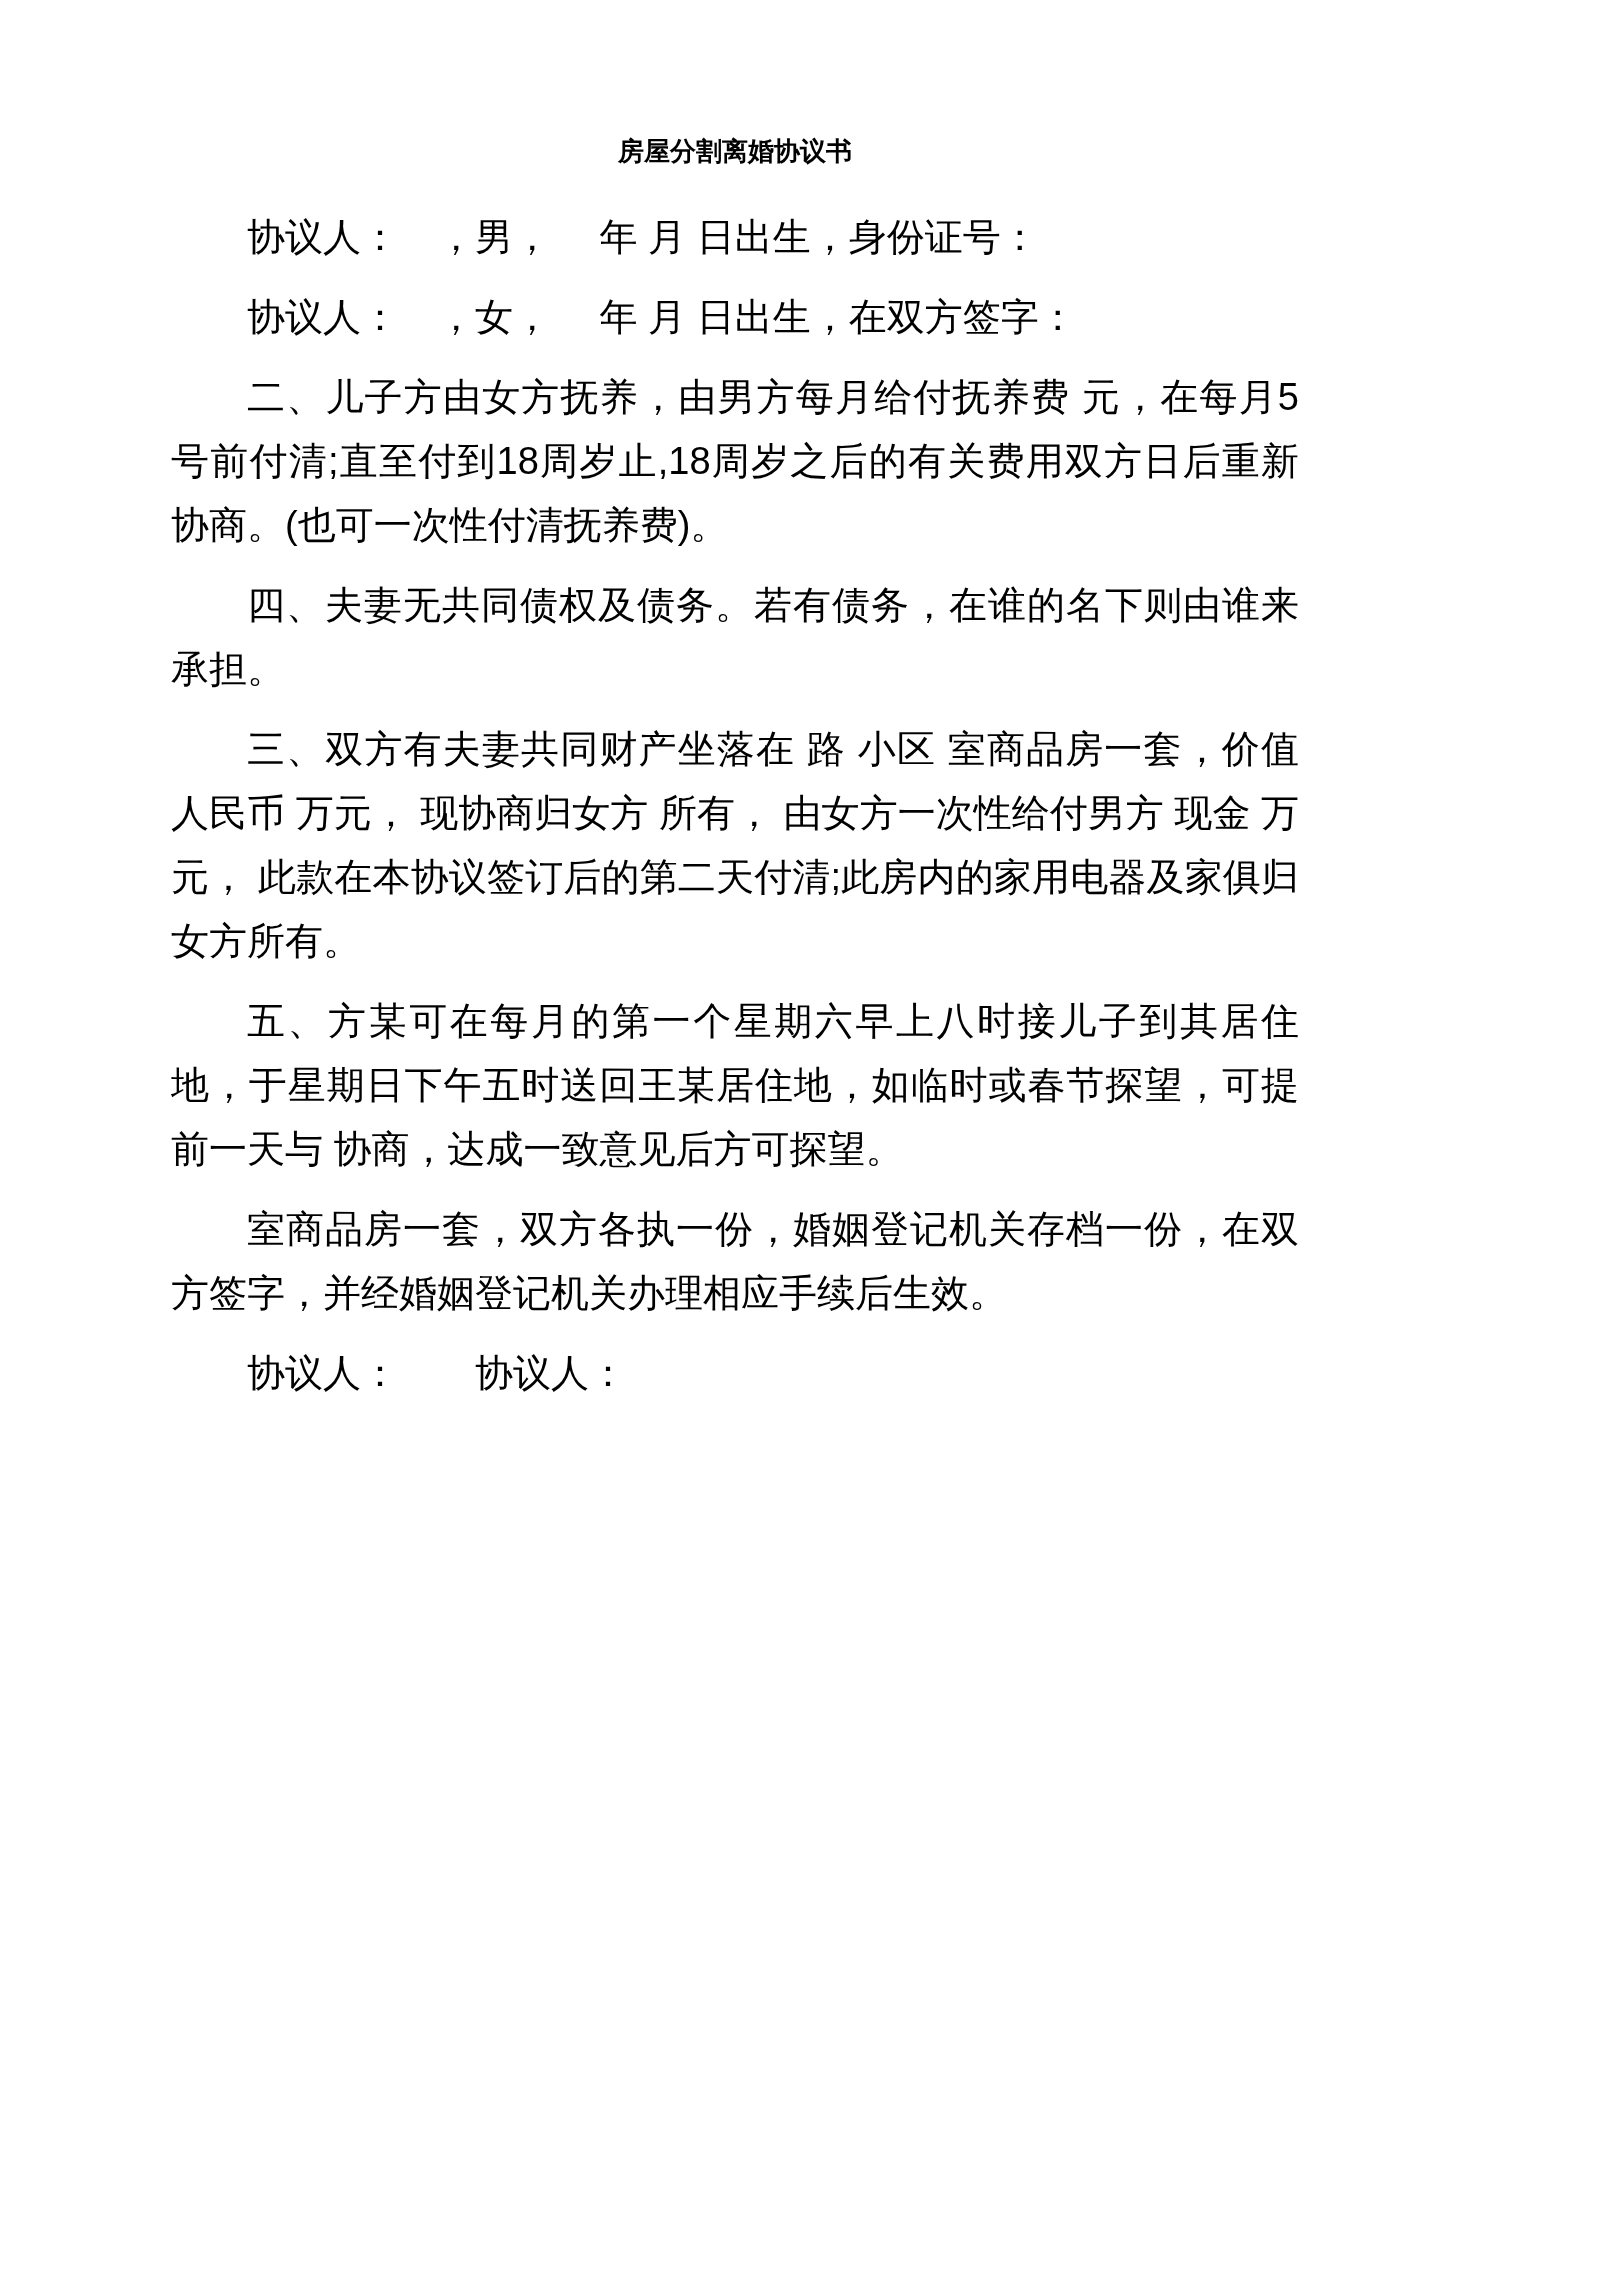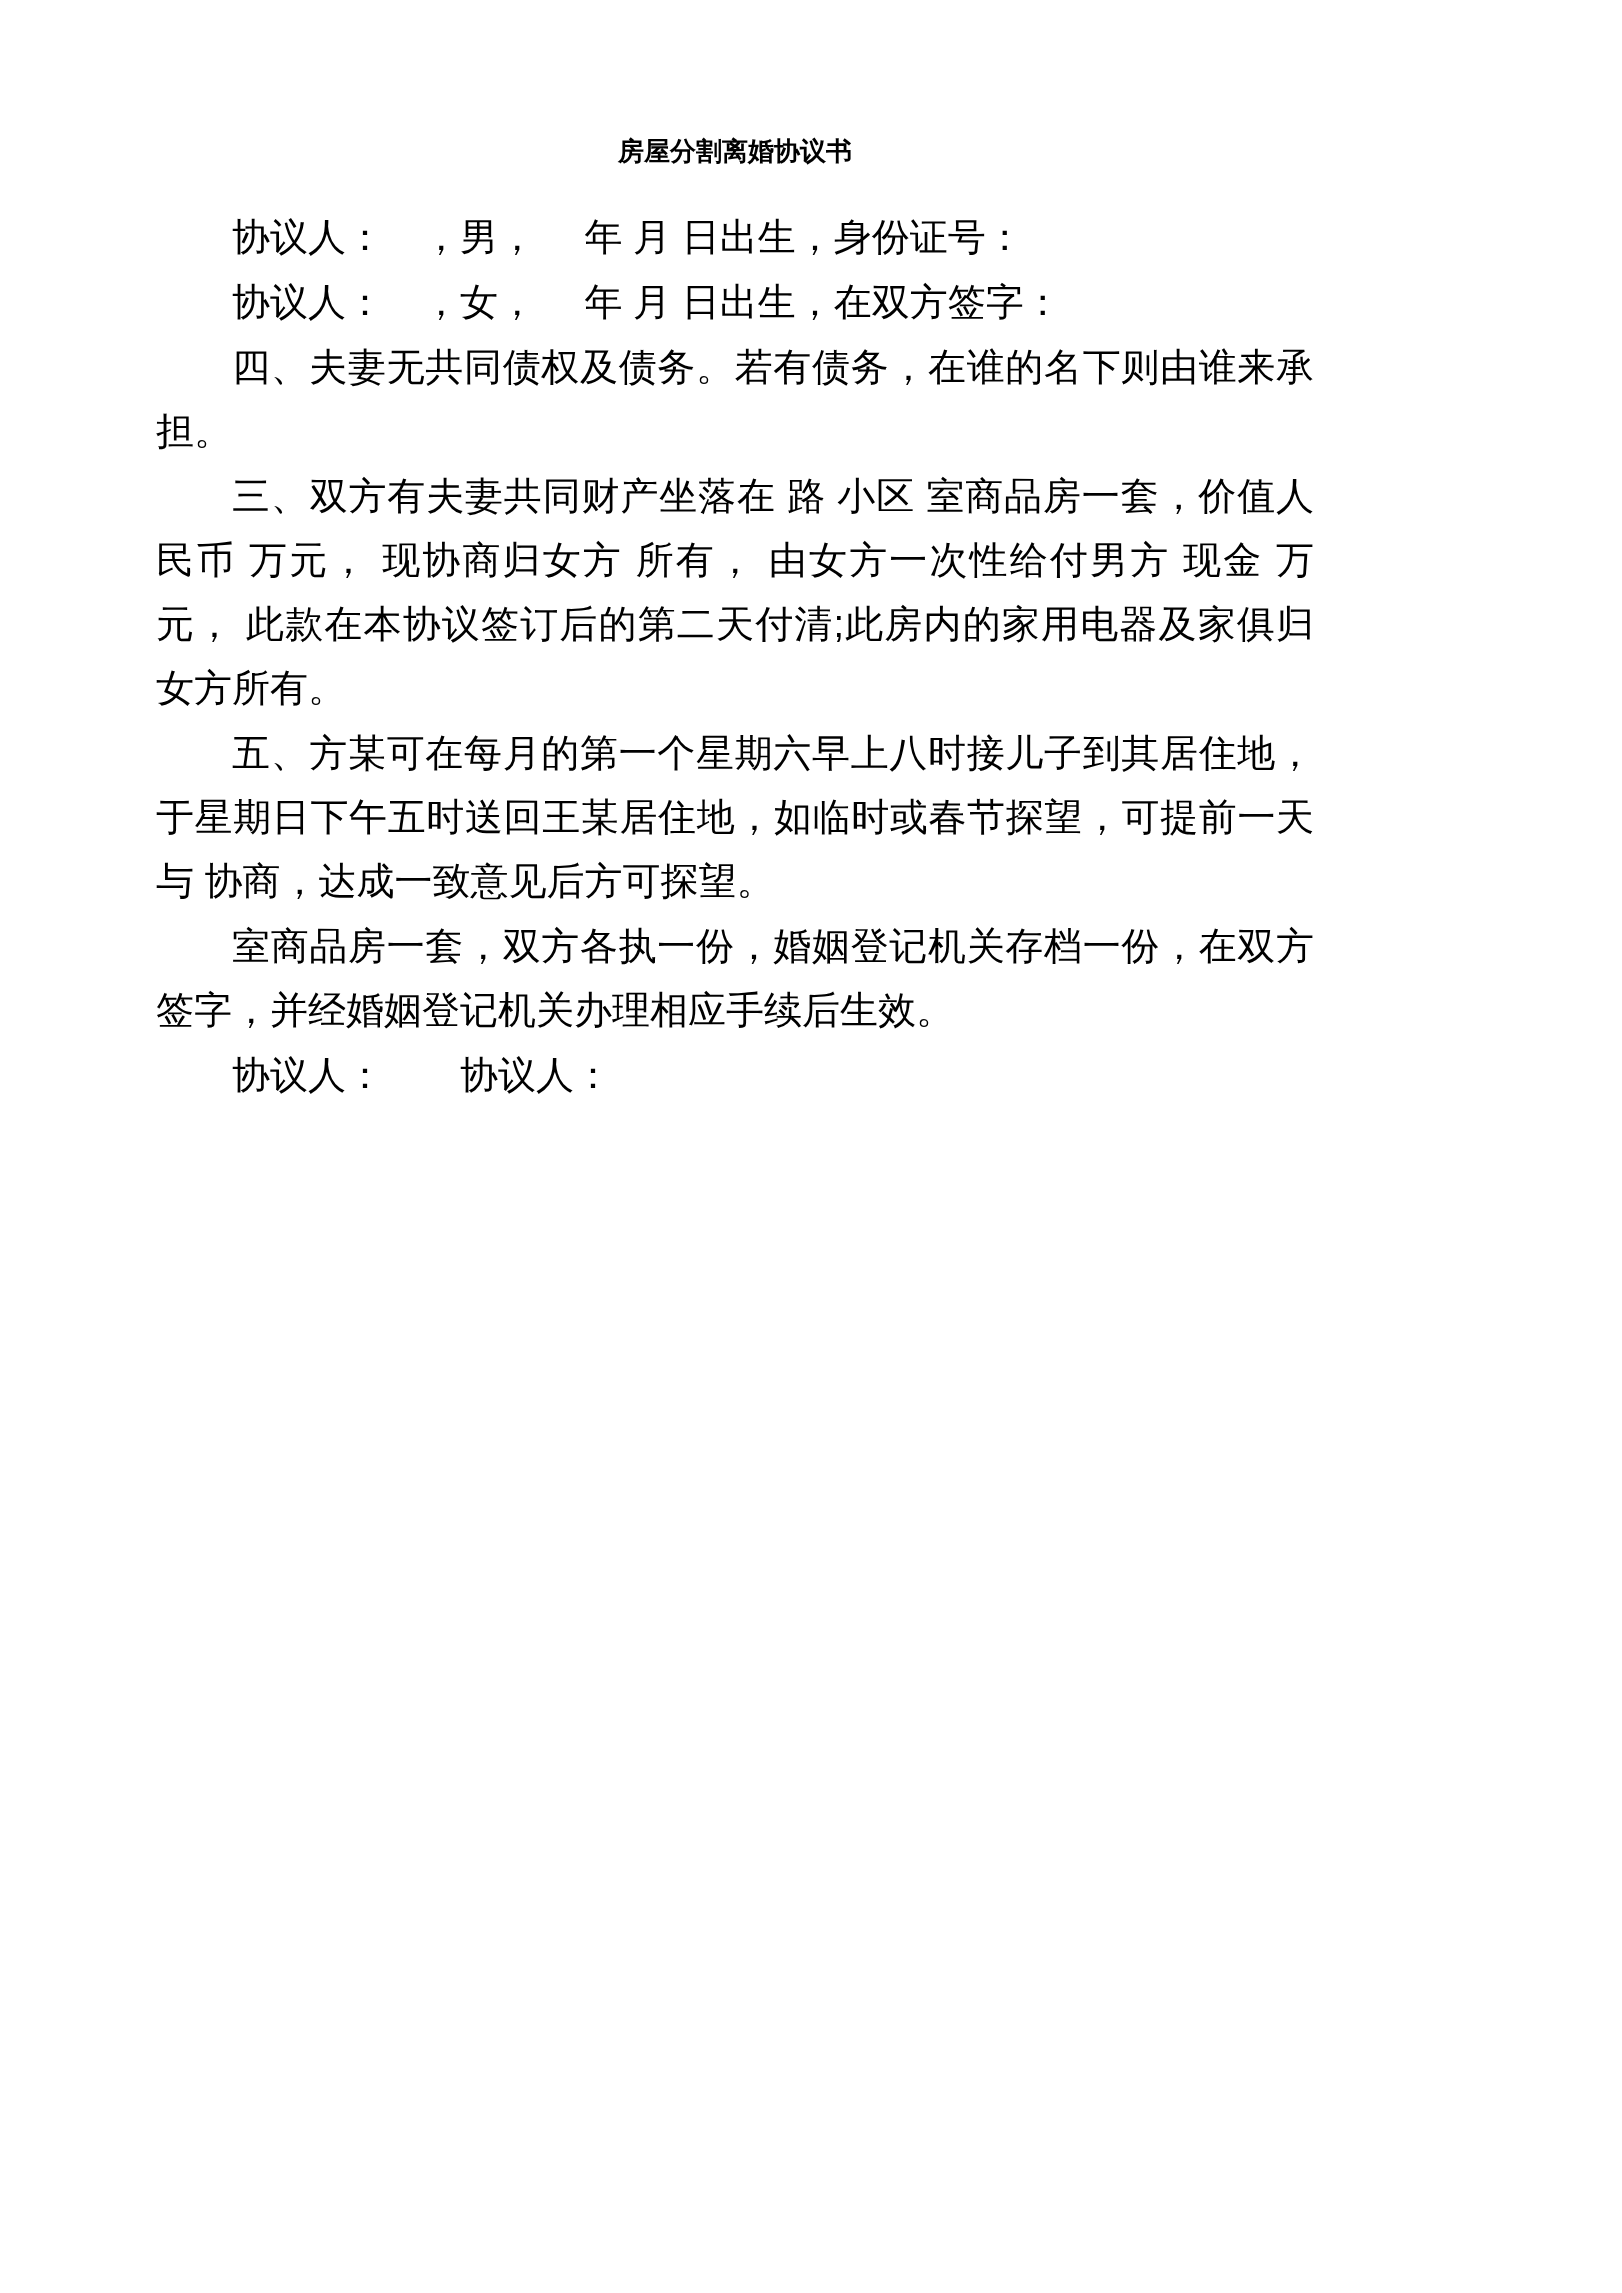--- a/index.html
+++ b/index.html
@@ -25,39 +25,40 @@
     font-size: 26px;
     font-weight: 700;
     text-align: center;
     margin: 0 0 36px 0;
     line-height: 1.3;
     white-space: pre-wrap;
   }
   .para {
     font-size: 38px;
     line-height: 64px;
-    margin: 1px;
+    margin: 16px;
     text-indent: 2em;
     text-align: justify;
     white-space: pre-wrap;
     word-break: break-all;
   }
 </style>
 </head>
 <body>
 
 <div class="page">
   <h1 class="doc-title">房屋分割离婚协议书</h1>
 
   <p class="para">协议人：　，男，　 年 月 日出生，身份证号：</p>
 
   <p class="para">协议人：　，女，　 年 月 日出生，在双方签字：</p>
 
 
 
+  <p class="para">二、儿子方由女方抚养，由男方每月给付抚养费 元，在每月5号前付清;直至付到18周岁止,18周岁之后的有关费用双方日后重新协商。(也可一次性付清抚养费)。</p>
 
   <p class="para">四、夫妻无共同债权及债务。若有债务，在谁的名下则由谁来承担。</p>
 
   <p class="para">三、双方有夫妻共同财产坐落在 路 小区 室商品房一套，价值人民币 万元， 现协商归女方 所有， 由女方一次性给付男方 现金 万元， 此款在本协议签订后的第二天付清;此房内的家用电器及家俱归女方所有。</p>
 
   <p class="para">五、方某可在每月的第一个星期六早上八时接儿子到其居住地，于星期日下午五时送回王某居住地，如临时或春节探望，可提前一天与 协商，达成一致意见后方可探望。</p>
 
   <p class="para">室商品房一套，双方各执一份，婚姻登记机关存档一份，在双方签字，并经婚姻登记机关办理相应手续后生效。</p>
 
   <p class="para">协议人：　　协议人：</p>

